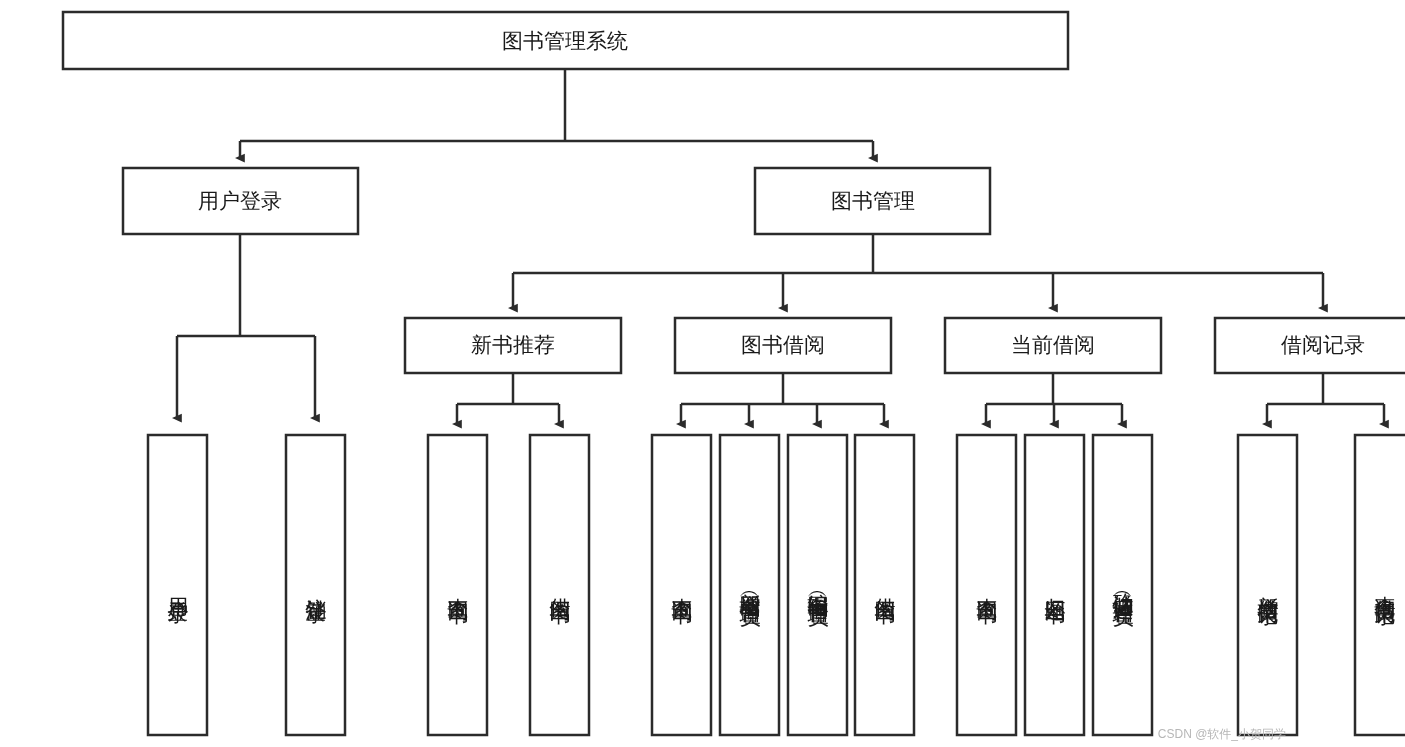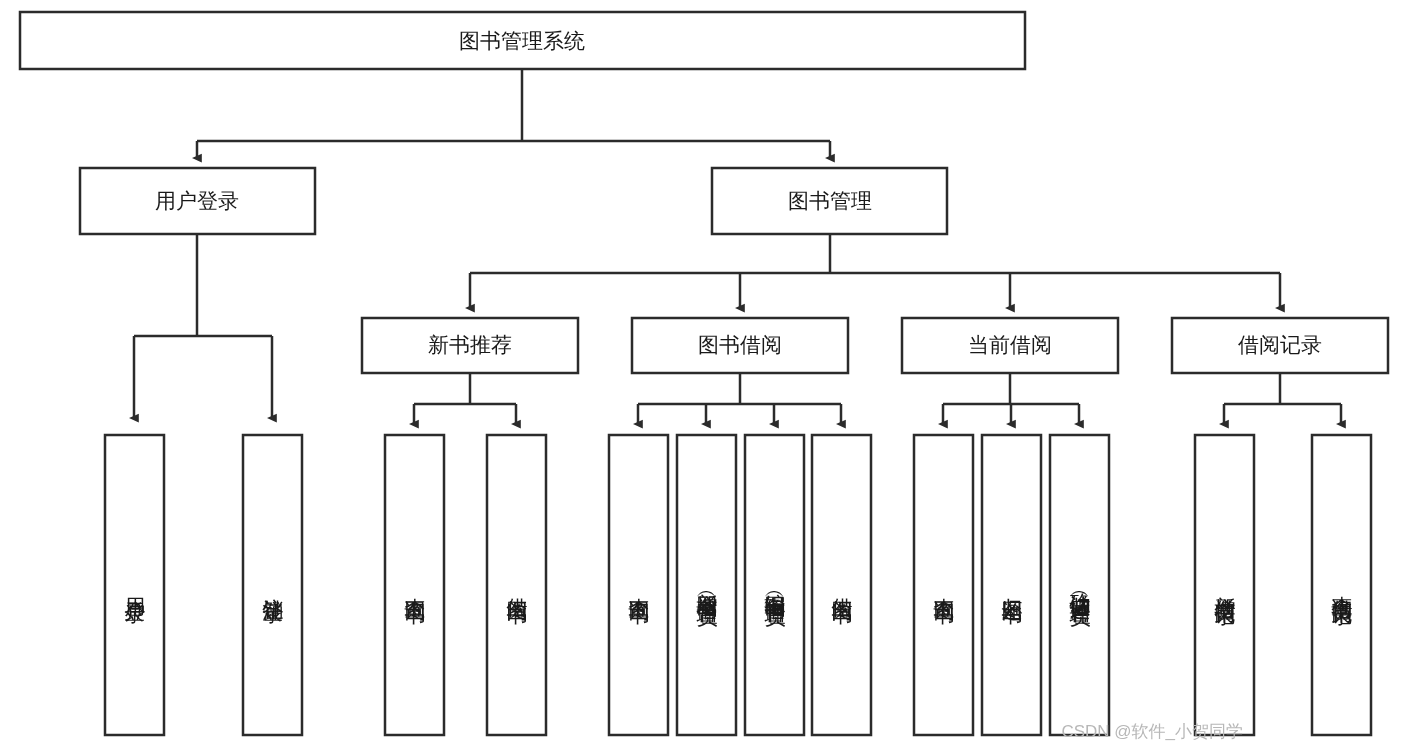--- a/index.html
+++ b/index.html
@@ -11,20 +11,21 @@
     width: 1405px;
     height: 747px;
     font-family: "Liberation Sans", "DejaVu Sans", sans-serif;
     position: relative;
     overflow: hidden;
   }
   #diagram-root {
     position: relative;
     width: 1249px;
     height: 747px;
+    margin-left: 43px;
   }
   svg.diagram-canvas {
     position: absolute;
     left: 0;
     top: 0;
     width: 1405px;
     height: 747px;
   }
   .node-box {
     fill: #ffffff;
@@ -61,21 +62,21 @@
     align-items: center;
     justify-content: center;
     white-space: nowrap;
     pointer-events: none;
   }
   .watermark {
     position: absolute;
     right: 6px;
     bottom: 4px;
     font-family: "Liberation Sans", "DejaVu Sans", sans-serif;
-    font-size: 17px;
+    font-size: 12px;
     color: #b7b7b7;
     white-space: nowrap;
     user-select: none;
   }
 </style>
 </head>
 <body>
 
 <div id="diagram-root">
 

